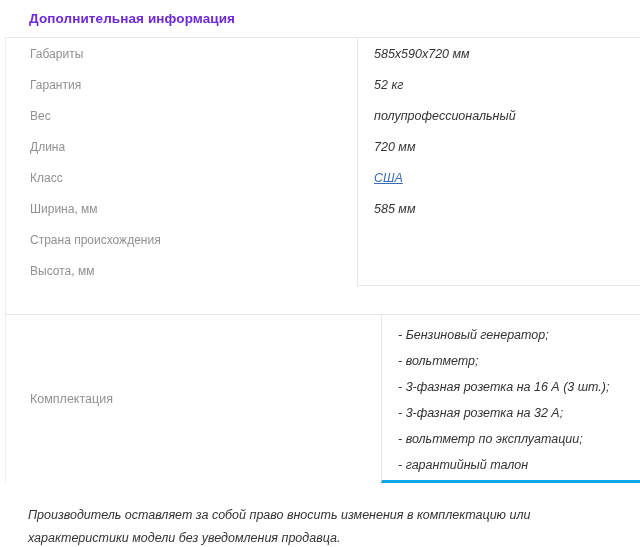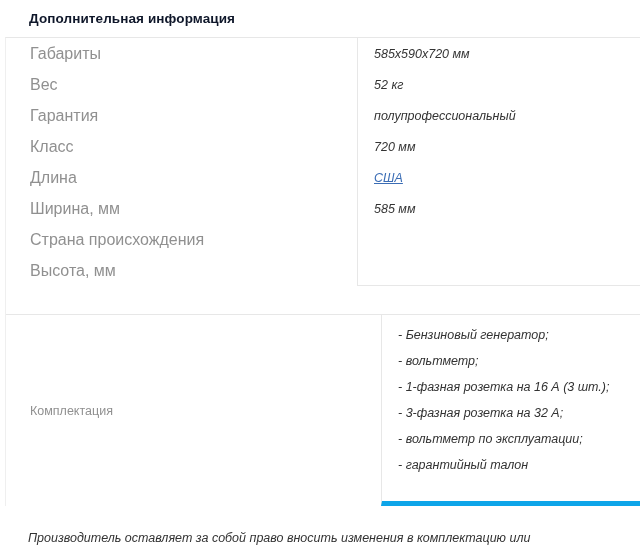--- a/index.html
+++ b/index.html
@@ -8,52 +8,52 @@
     font-family: "Liberation Sans", sans-serif;
     color: #333333;
     overflow: hidden;
   }
   .page { padding-top: 11px; }
   .title {
     margin: 0 10px 0 29px;
     height: 26px;
     font-size: 13.5px;
     font-weight: bold;
-    color: #0f172a;
+    color: #6d28d9;
     letter-spacing: 0.1px;
   }
   .spec-table {
     margin-left: 5px;
     border-top: 1px solid #e7e7e7;
     border-left: 1px solid #efefef;
   }
   .section { display: flex; }
   .col-labels { width: 351px; flex-shrink: 0; }
   .col-values { flex: 1 1 auto; border-left: 1px solid #e7e7e7; font-style: italic; }
   .section-specs .col-values { border-bottom: 1px solid #e7e7e7; }
   .spec-label-row {
     height: 31px; display: flex; align-items: center;
     padding-left: 24px;
-    font-size: 16px; color: #909090;
+    font-size: 12px; color: #909090;
   }
   .spec-value-row {
     height: 31px; display: flex; align-items: center;
     padding-left: 16px;
     font-size: 12.5px; color: #333333;
   }
   .section-gap { height: 28px; }
   .section-package { border-top: 1px solid #e7e7e7; }
   .pkg-label-cell {
     display: flex; align-items: center;
     padding-left: 24px;
     font-size: 12.5px; color: #909090; text-align: center;
   }
   .pkg-values {
-    border-bottom: 5px solid #0ea5e9;
-    padding: 7px 0 23px 16px;
+    border-bottom: 3px solid #0ea5e9;
+    padding: 7px 0 2px 16px;
   }
   .pkg-item { line-height: 26px; font-size: 12.5px; color: #333333; }
   a.link { color: #3b6db5; text-decoration: underline; cursor: pointer; text-align: center; }
   .disclaimer {
     margin: 21px 0 0 28px;
     max-width: 584px;
     font-size: 12.5px;
     font-style: italic;
     line-height: 23px;
     color: #333333;
@@ -64,24 +64,24 @@
 
 <div class="page">
 
   <h2 class="title">Дополнительная информация</h2>
 
   <div class="spec-table">
 
     <div class="section section-specs">
       <div class="col-labels" id="spec-labels">
           <div class="spec-label-row">Габариты</div>
+          <div class="spec-label-row">Гарантия</div>
           <div class="spec-label-row">Вес</div>
-          <div class="spec-label-row">Гарантия</div>
+          <div class="spec-label-row">Длина</div>
           <div class="spec-label-row">Класс</div>
-          <div class="spec-label-row">Длина</div>
           <div class="spec-label-row">Ширина, мм</div>
           <div class="spec-label-row">Страна происхождения</div>
           <div class="spec-label-row">Высота, мм</div>
         </div>
       <div class="col-values" id="spec-values">
           <div class="spec-value-row">
             <span>585x590x720 мм</span>
           </div>
           <div class="spec-value-row">
             <span>52 кг</span>
@@ -103,21 +103,21 @@
 
     <div class="section-gap"></div>
 
     <div class="section section-package">
       <div class="col-labels pkg-label-cell">
         <span>Комплектация</span>
       </div>
       <div class="col-values pkg-values" id="package-items">
           <div class="pkg-item">- Бензиновый генератор;</div>
           <div class="pkg-item">- вольтметр;</div>
-          <div class="pkg-item">- 1-фазная розетка на 16 А (3 шт.);</div>
+          <div class="pkg-item">- 3-фазная розетка на 16 А (3 шт.);</div>
           <div class="pkg-item">- 3-фазная розетка на 32 А;</div>
           <div class="pkg-item">- вольтметр по эксплуатации;</div>
           <div class="pkg-item">- гарантийный талон</div>
         </div>
     </div>
 
   </div>
 
   <p class="disclaimer">Производитель оставляет за собой право вносить изменения в комплектацию или характеристики модели без уведомления продавца.</p>
 

